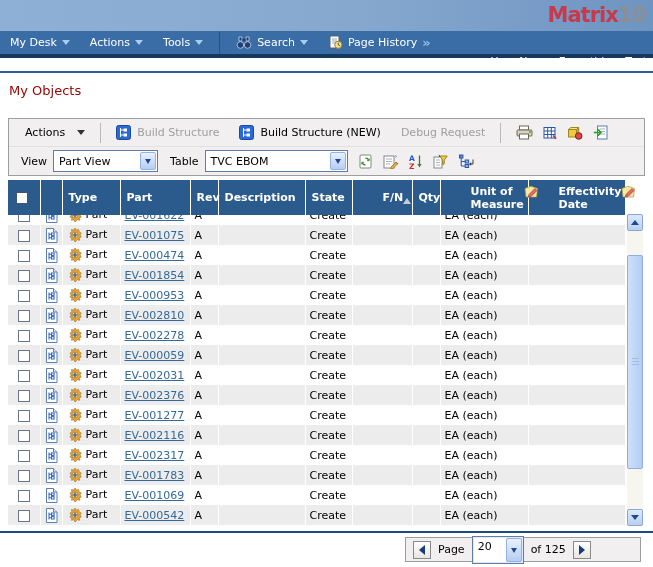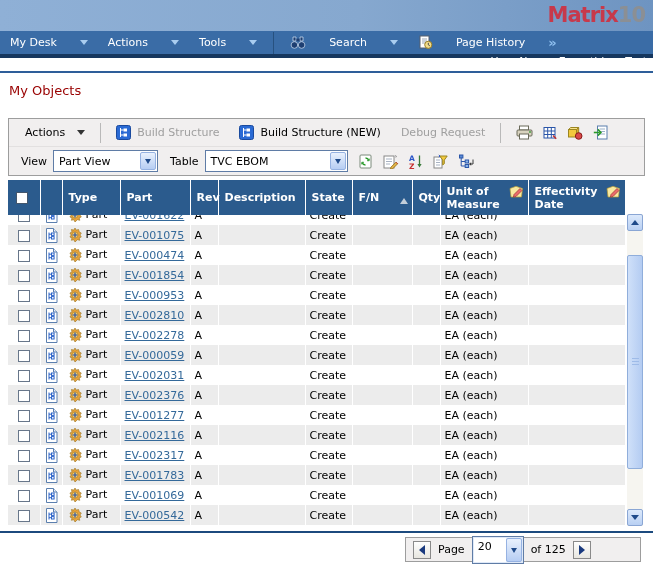--- a/index.html
+++ b/index.html
@@ -9,21 +9,21 @@
   
   .banner { position:absolute; left:0; top:0; width:653px; height:31px;
     background:linear-gradient(90deg,#8fb0d6 0%,#86a8cf 55%,#6e94c1 100%); }
   .logo { position:absolute; right:8px; top:3px; font-size:21px; font-weight:bold; letter-spacing:-1px; }
   .logo .m { color:#c7394b; }
   .logo .ten { color:#8b8f94; }
 
   
   .navbar { position:absolute; left:0; top:31px; width:653px; height:27px; background:#3a6ca6;
     border-bottom:4px solid #16375e; display:flex; align-items:center; color:#fff; }
-  .nav-item { display:flex; align-items:center; gap:23px; padding:0 10px; cursor:pointer; white-space:nowrap; }
+  .nav-item { display:flex; align-items:center; gap:5px; padding:0 10px; cursor:pointer; white-space:nowrap; }
   .tri-dn { width:0; height:0; border:4px solid transparent; border-top:5px solid #a9cdf0; margin-top:4px; }
   .nav-sep { width:1px; height:22px; background:#27517f; margin:0 6px; }
   .chevrons { color:#8fc0f0; font-weight:bold; font-size:13px; letter-spacing:-1px; }
   .user-name { position:absolute; right:6px; top:7px;margin-top:17px; }
   .ic { display:inline-flex; align-items:center; }
 
   .rule { position:absolute; left:0; top:71px; width:653px; height:2px; background:#2e5e99; }
 
   .page-title { position:absolute; left:9px; top:83px; font-size:13px; font-weight:normal; color:#990000; }
 
@@ -49,21 +49,21 @@
   .flt-label { margin:0 6px 0 6px; }
 
   
   .grid { position:absolute; left:8px; top:180px; width:633px; }
   table { border-collapse:collapse; table-layout:fixed; width:617px; }
   col.c0{width:32px} col.c1{width:22px} col.c2{width:58px} col.c3{width:70px} col.c4{width:28px}
   col.c5{width:87px} col.c6{width:47px} col.c7{width:60px} col.c8{width:28px} col.c9{width:88px}
   th { background:#2b5b8d; color:#fff; font-size:11px; font-weight:bold; text-align:left;
     height:35px; padding:2px 4px 2px 6px; border-right:1px solid #ffffff; vertical-align:middle; }
   th:last-child { border-right:none; }
-  th .hwrap { display:flex; align-items:flex-start; justify-content:space-between; gap:0; }
+  th .hwrap { display:flex; align-items:flex-start; justify-content:space-between; gap:0;margin-left:24px; }
   .sort-up { width:0; height:0; border:4px solid transparent; border-bottom:6px solid #c3ced9; margin-top:3px; }
   .body-viewport { height:310px; overflow:hidden; background:#fff; }
   .body-table { margin-top:-10px; }
   td { height:20px; padding:0 4px; border-right:1px solid #fff; font-size:11px; vertical-align:middle; text-align:left; }
   td:last-child { border-right:none; }
   tr.alt td { background:#ececec; }
   td.l { text-align:left; }
   .cb { display:inline-block; width:12px; height:12px; background:#fff; border:1px solid #67768a; margin-left:6px; vertical-align:middle; cursor:pointer; }
   th .cb { margin-left:2px; border-color:#44566c; }
   .tt { margin-left:3px; }

